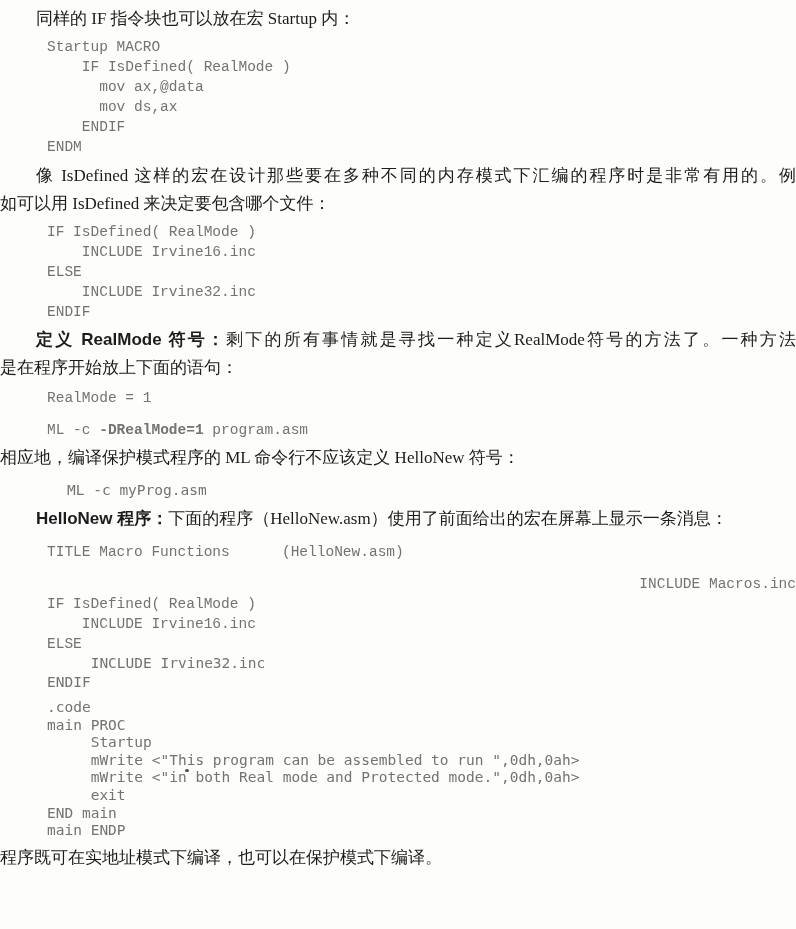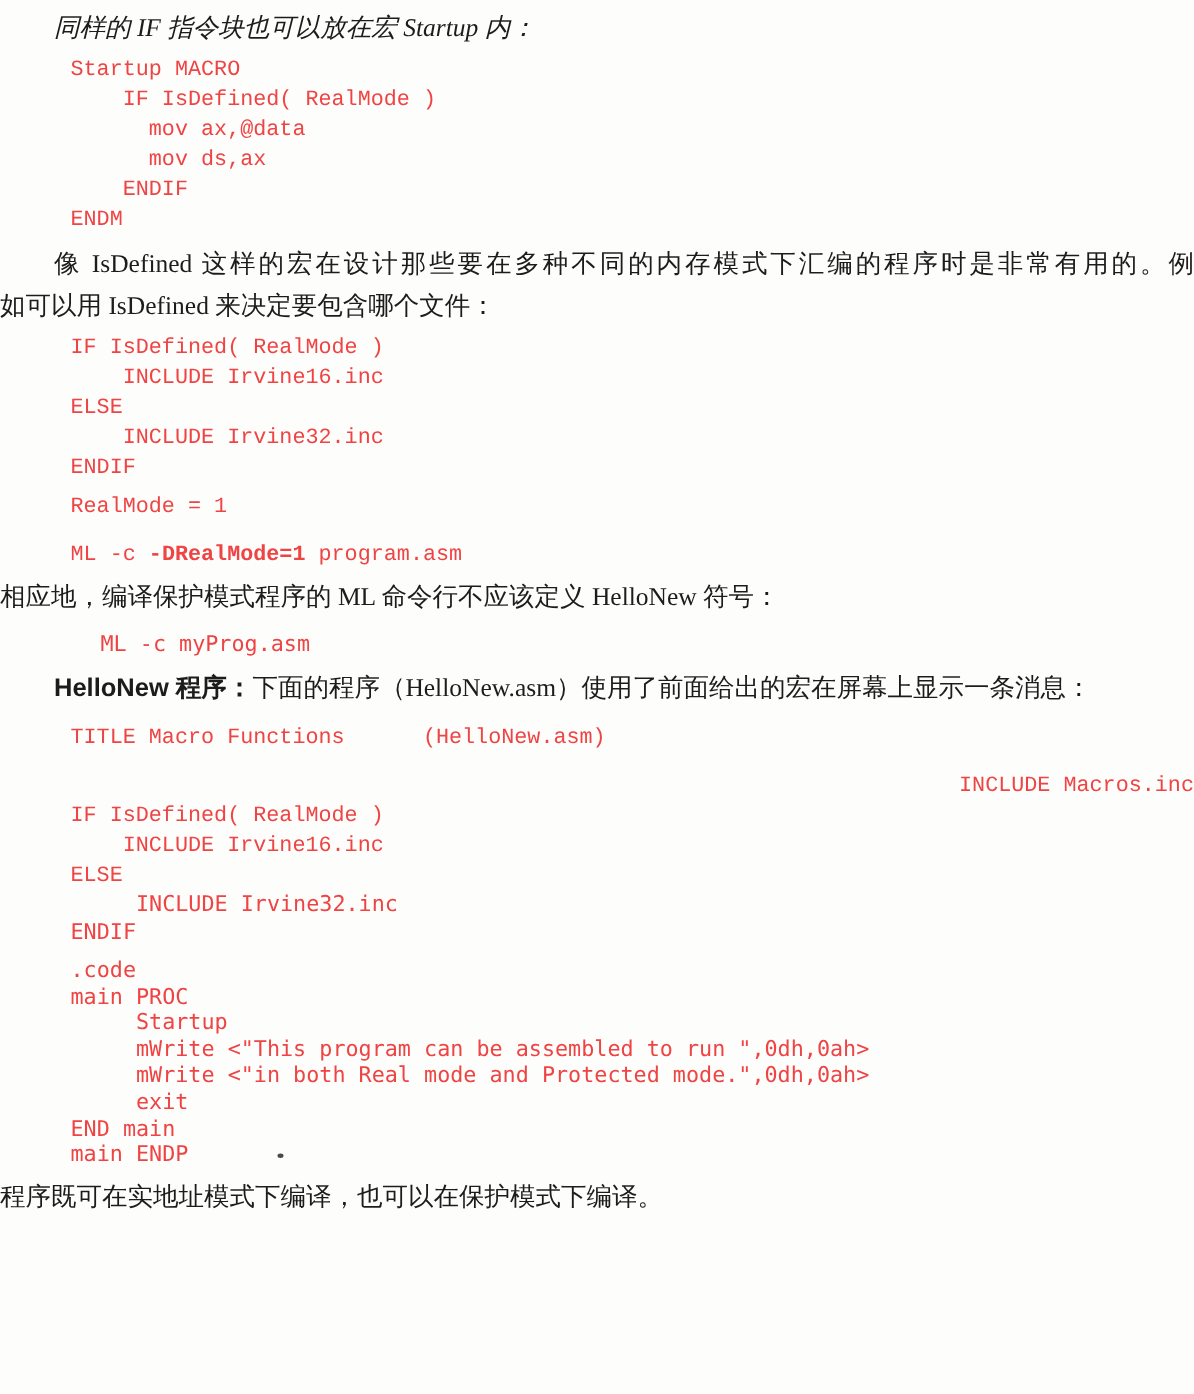--- a/index.html
+++ b/index.html
@@ -22,28 +22,28 @@
   .j { text-align: justify; text-align-last: justify; }
   .lead {
     font-weight: 700;
     font-family: "Liberation Sans", "DejaVu Sans", sans-serif;
   }
 
   
   .code {
     font-family: "Liberation Mono", "DejaVu Sans Mono", monospace;
     font-size: 14.5px; line-height: 20px;
-    color: #ef4444; margin: 0 0 0 47px;
+    color: #737373; margin: 0 0 0 47px;
   }
   .mono2 { font-family: "DejaVu Sans Mono", monospace; }
   .cl { white-space: pre; }
   .b { font-weight: 700; }
 
   
-  .p1   { padding-top: 5px; font-style: italic; }
+  .p1   { padding-top: 5px; }
   .cb1  { margin-top: 4px; }
   .p2   { margin-top: 5px; }
   .cb2  { margin-top: 4px; }
   .p3   { margin-top: 4px; }
   .cb3  { margin-top: 6px; }
   .p4   { margin-top: 5px; }
   .cb4  { margin-top: 12px; }
   .p5   { margin-top: 4px; }
   .cb5  { margin-top: 8px; padding-left: 20px; }
   .p6   { margin-top: 5px; }
@@ -83,20 +83,24 @@
   </div>
 
   <div class="code cb2">
     <div class="cl">IF IsDefined( RealMode )</div>
     <div class="cl">    INCLUDE Irvine16.inc</div>
     <div class="cl">ELSE</div>
     <div class="cl">    INCLUDE Irvine32.inc</div>
     <div class="cl">ENDIF</div>
   </div>
 
+  <div class="cn p3">
+    <span class="pl indent j"><span class="lead">定义 RealMode 符号：</span><span>剩下的所有事情就是寻找一种定义RealMode符号的方法了。一种方法</span></span>
+    <span class="pl">是在程序开始放上下面的语句：</span>
+  </div>
 
   <div class="code cb3">
     <div class="cl">RealMode = 1</div>
   </div>
 
 
   <div class="code cb4">
     <div class="cl"><span>ML -c </span><span class="b">-DRealMode=1</span><span> program.asm</span></div>
   </div>
 

